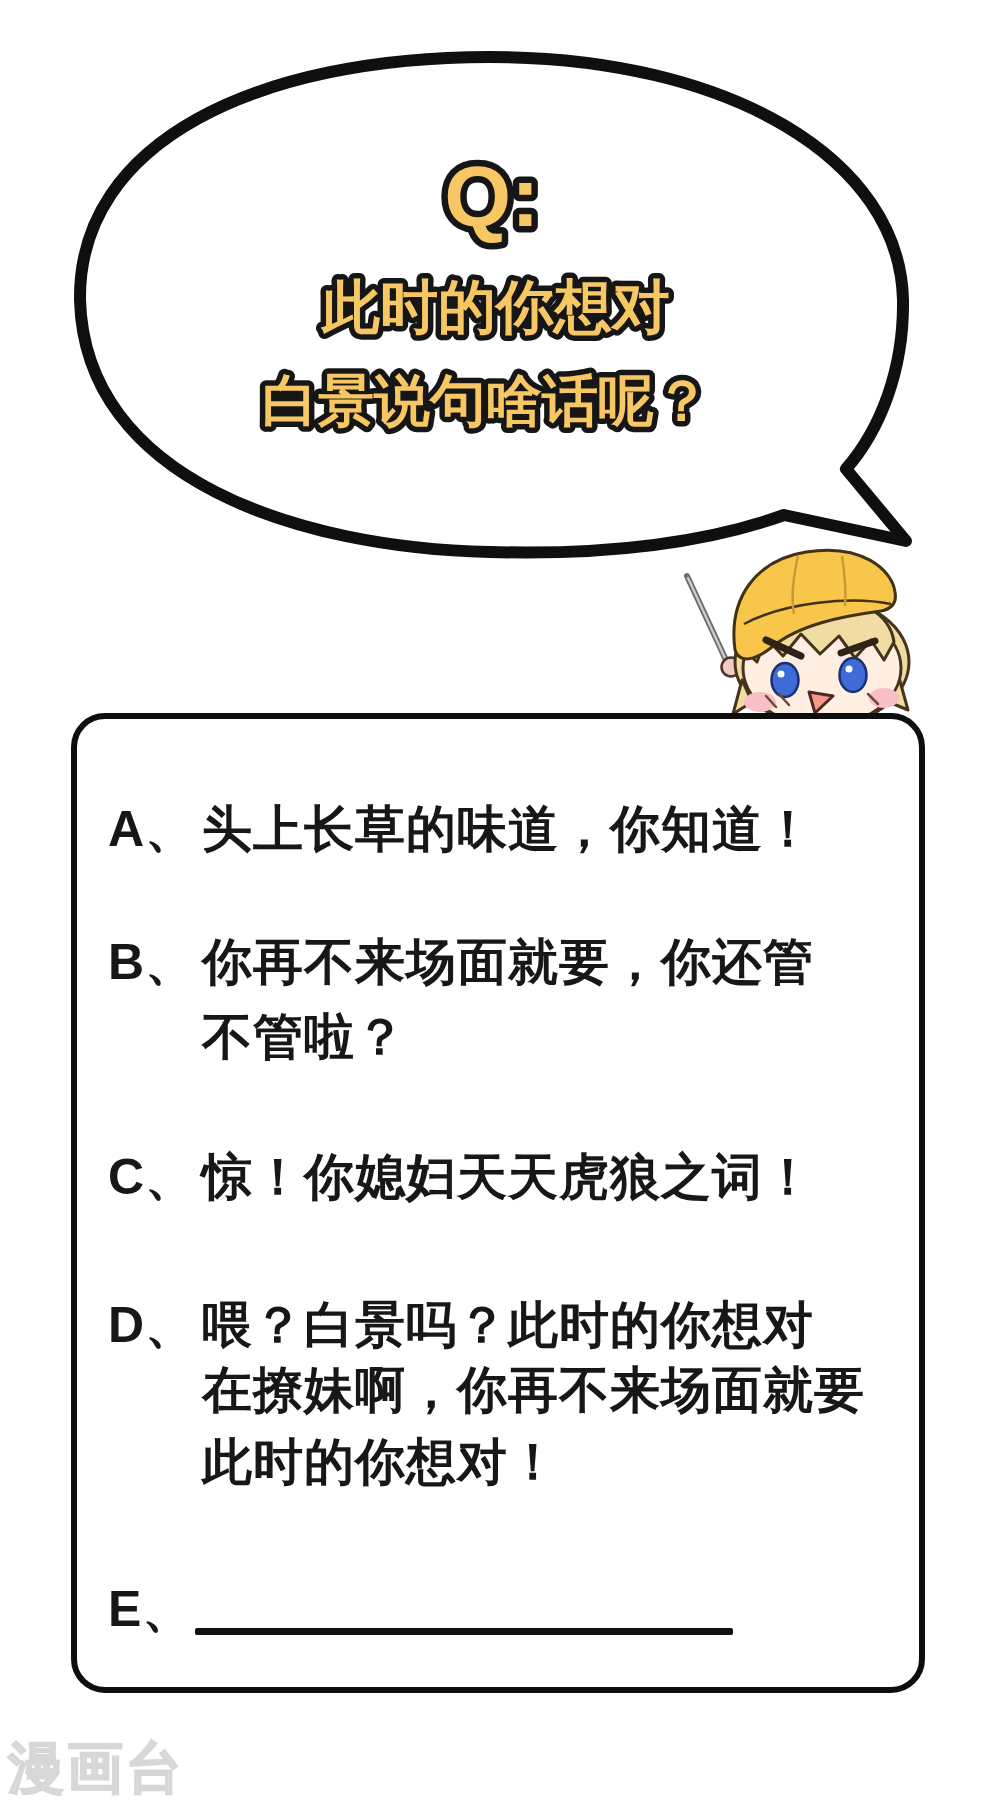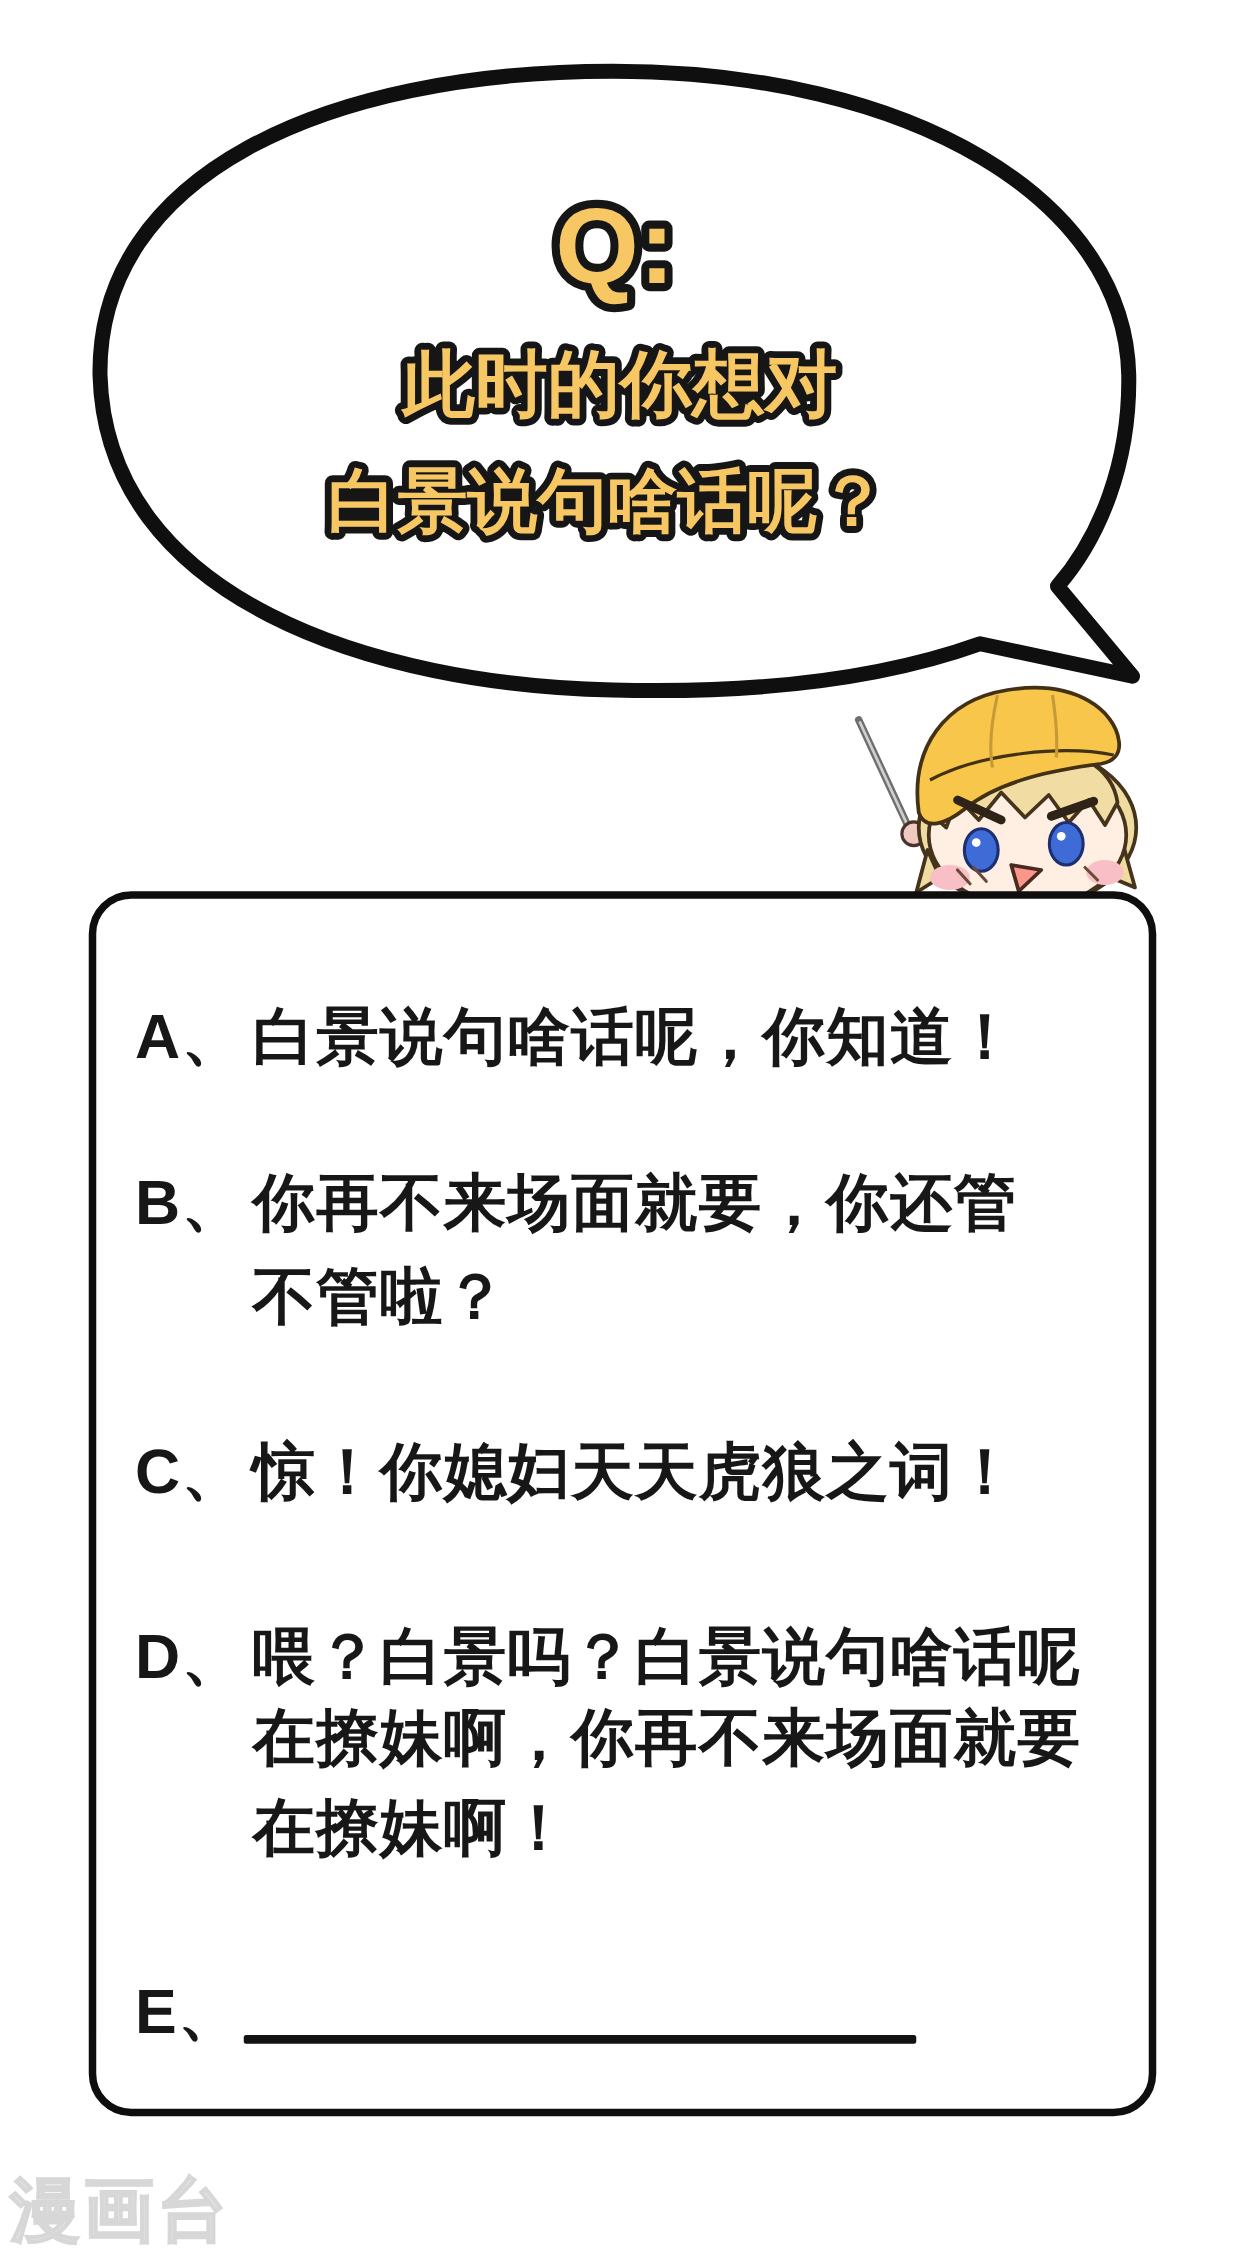--- a/index.html
+++ b/index.html
@@ -111,27 +111,27 @@
       <path d="M 766 696 L 776 707 M 779 694 L 789 705" stroke="#6b4a3a" stroke-width="2.5" stroke-linecap="round"></path>
       <path d="M 868 694 L 878 704" stroke="#6b4a3a" stroke-width="2.5" stroke-linecap="round"></path>
     </g>
 
     <path d="M 809 692 L 833 696 L 815 713 Z" fill="#F9988A" stroke="#4a2a20" stroke-width="3" stroke-linejoin="round"></path>
   </g>
 </svg>
 
 <div id="options-box"></div>
 
-<div class="opt-line l-mark" style="top:800px"><span class="mk">A、</span><span>白景说句啥话呢，你知道！</span></div>
+<div class="opt-line l-mark" style="top:800px"><span class="mk">A、</span><span>头上长草的味道，你知道！</span></div>
 
 <div class="opt-line l-mark" style="top:933px"><span class="mk">B、</span><span>你再不来场面就要，你还管</span></div>
 <div class="opt-line l-cont" style="top:1008px">不管啦？</div>
 
 <div class="opt-line l-mark" style="top:1148px"><span class="mk">C、</span><span>惊！你媳妇天天虎狼之词！</span></div>
 
-<div class="opt-line l-mark" style="top:1296px"><span class="mk">D、</span><span>喂？白景吗？白景说句啥话呢</span></div>
+<div class="opt-line l-mark" style="top:1296px"><span class="mk">D、</span><span>喂？白景吗？此时的你想对</span></div>
 <div class="opt-line l-cont" style="top:1361px">在撩妹啊，你再不来场面就要</div>
-<div class="opt-line l-cont" style="top:1433px">在撩妹啊！</div>
+<div class="opt-line l-cont" style="top:1433px">此时的你想对！</div>
 
 <div class="opt-line l-mark" style="top:1580px"><span class="mk">E、</span></div>
 <div id="answer-underline"></div>
 
 <div id="watermark">漫画台</div>
 
 </body></html>

